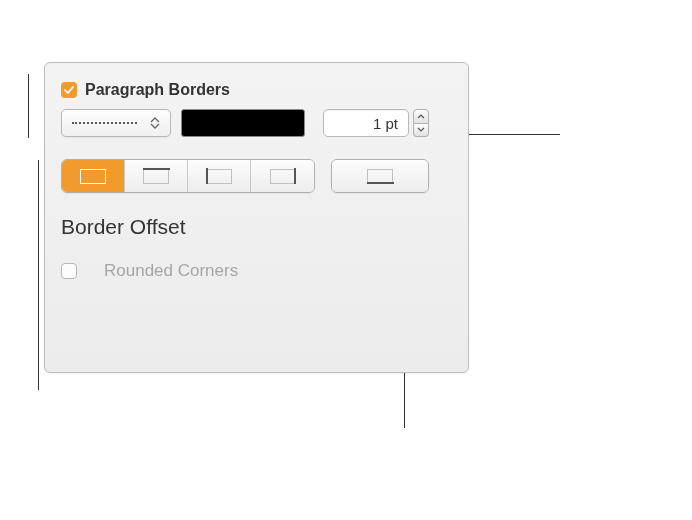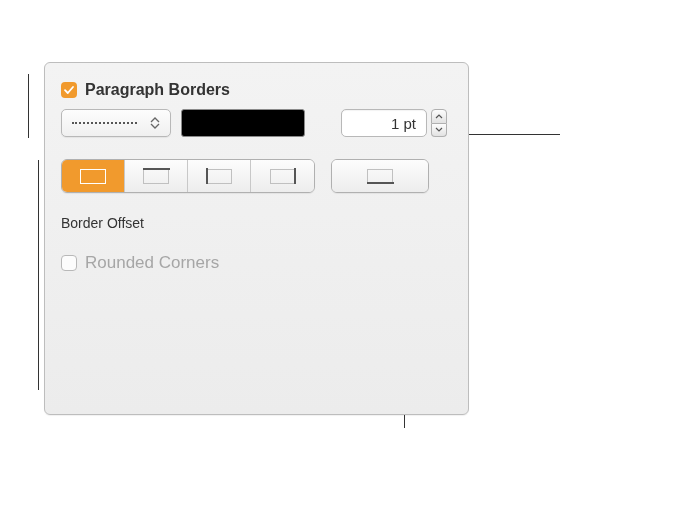--- a/index.html
+++ b/index.html
@@ -8,21 +8,21 @@
       background: #fff;
       width: 692px;
       height: 520px;
       position: relative;
     }
     .panel {
       position: absolute;
       left: 44px;
       top: 62px;
       width: 425px;
-      height: 353px;
+      height: 311px;
       background: linear-gradient(#f3f3f3, #ececec);
       border: 1px solid #bdbdbd;
       border-radius: 6px;
       padding: 18px 14px 14px 16px;
       box-shadow: 0 1px 1px rgba(0,0,0,0.06);
     }
     
     .row-title {
       display: flex;
       align-items: center;
@@ -82,21 +82,21 @@
     .chev-dd svg { width: 10px; height: 6px; }
     .color-well {
       width: 124px;
       height: 28px;
       background: #000;
       border: 1px solid #8a8a8a;
       border-radius: 3px;
     }
     .weight-grp {
       display: flex;
-      margin-left: 18px;
+      margin-left: 0;
       padding-left: 8px;
     }
     .weight-field {
       width: 86px;
       height: 28px;
       border: 1px solid #b8b8b8;
       border-radius: 5px;
       background: #fff;
       display: flex;
       align-items: center;
@@ -170,29 +170,29 @@
     .bp-top, .bp-left, .bp-right, .bp-bottom {
       border-color: #c0c0c0 !important;
     }
     
     .row-offset {
       display: flex;
       align-items: center;
       margin-bottom: 22px;
     }
     .offset-label {
-      font-size: 14px;
+      font-size: 21px;
       color: #333;
       flex: 1;
     }
     
     .row-rounded {
       display: flex;
       align-items: center;
-      gap: 8px;
+      gap: 27px;
     }
     .rounded-label {
       font-size: 17px;
       color: #a6a6a6;
     }
     
     .callout-line {
       position: absolute;
       background: #333;
     }

